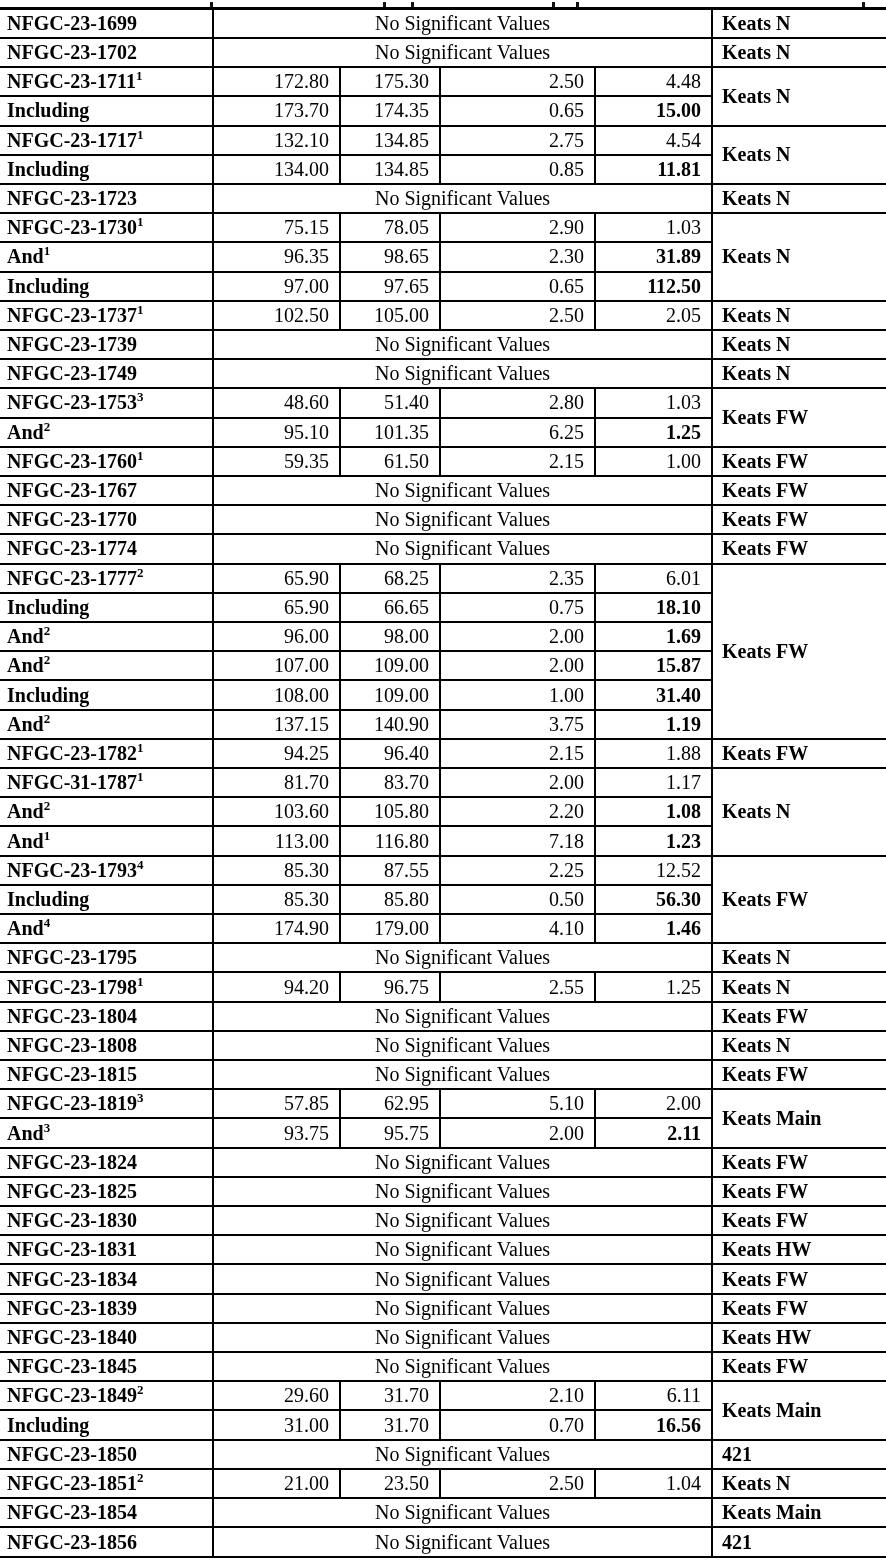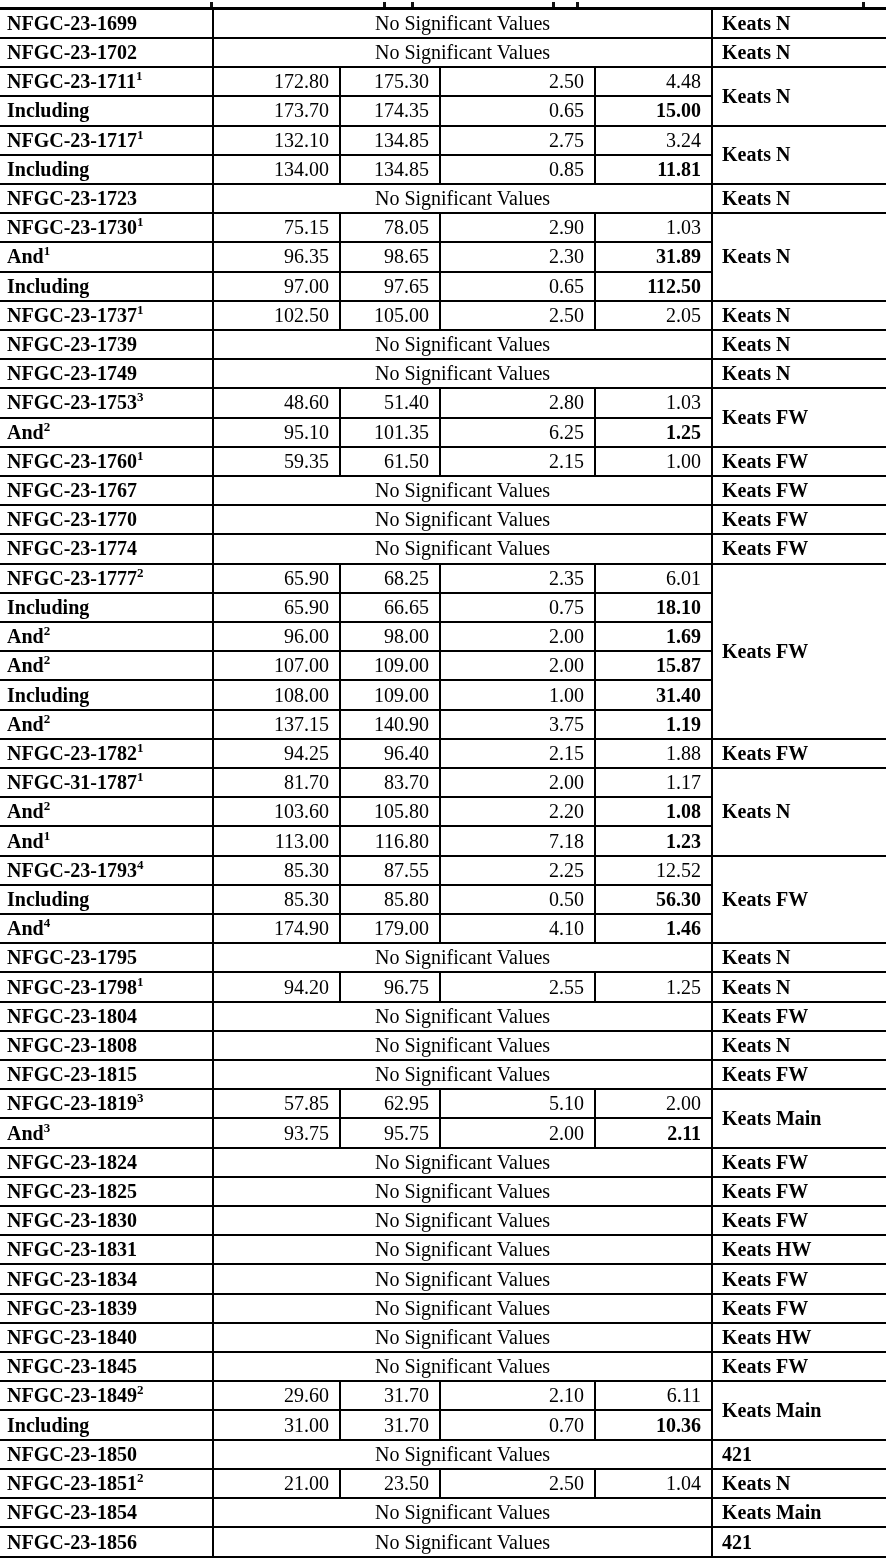--- a/index.html
+++ b/index.html
@@ -84,21 +84,21 @@
           <td class="c-num">173.70</td>
           <td class="c-num">174.35</td>
           <td class="c-num">0.65</td>
           <td class="c-num">15.00</td>
         </tr>
         <tr>
           <td class="c-id"><span>NFGC-23-1717</span><sup>1</sup></td>
           <td class="c-num">132.10</td>
           <td class="c-num">134.85</td>
           <td class="c-num">2.75</td>
-          <td class="c-num">3.24</td>
+          <td class="c-num">4.54</td>
           <td class="c-zone" rowspan="2">Keats N</td>
         </tr>
         <tr>
           <td class="c-id"><span>Including</span></td>
           <td class="c-num">134.00</td>
           <td class="c-num">134.85</td>
           <td class="c-num">0.85</td>
           <td class="c-num">11.81</td>
         </tr>
         <tr>
@@ -368,21 +368,21 @@
           <td class="c-num">31.70</td>
           <td class="c-num">2.10</td>
           <td class="c-num">6.11</td>
           <td class="c-zone" rowspan="2">Keats Main</td>
         </tr>
         <tr>
           <td class="c-id"><span>Including</span></td>
           <td class="c-num">31.00</td>
           <td class="c-num">31.70</td>
           <td class="c-num">0.70</td>
-          <td class="c-num">10.36</td>
+          <td class="c-num">16.56</td>
         </tr>
         <tr>
           <td class="c-id"><span>NFGC-23-1850</span></td>
           <td class="c-nsv" colspan="4">No Significant Values</td>
           <td class="c-zone" rowspan="1">421</td>
         </tr>
         <tr>
           <td class="c-id"><span>NFGC-23-1851</span><sup>2</sup></td>
           <td class="c-num">21.00</td>
           <td class="c-num">23.50</td>

